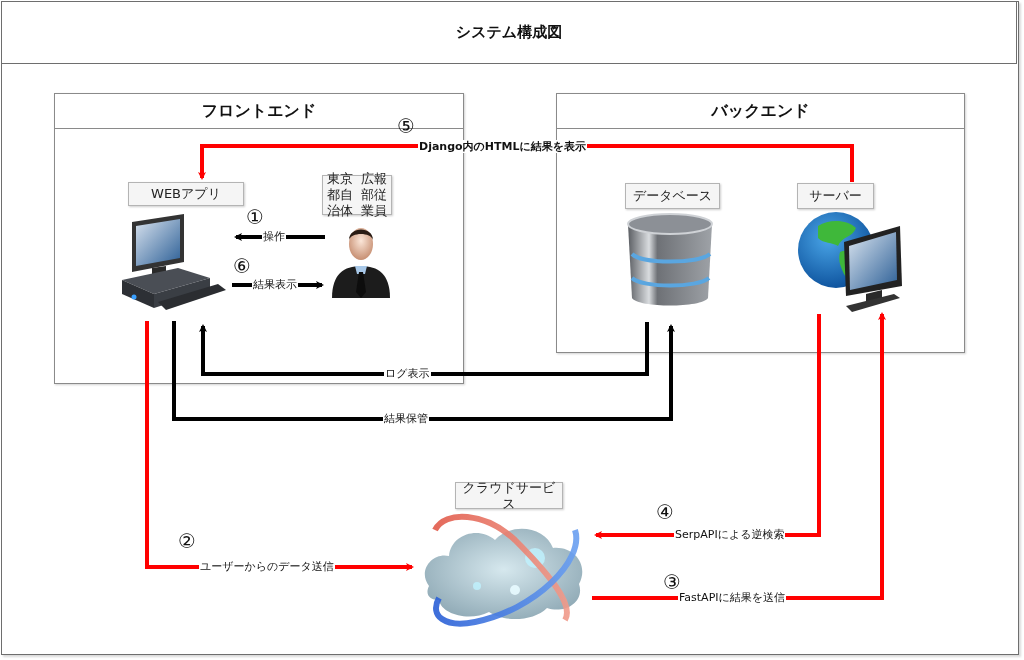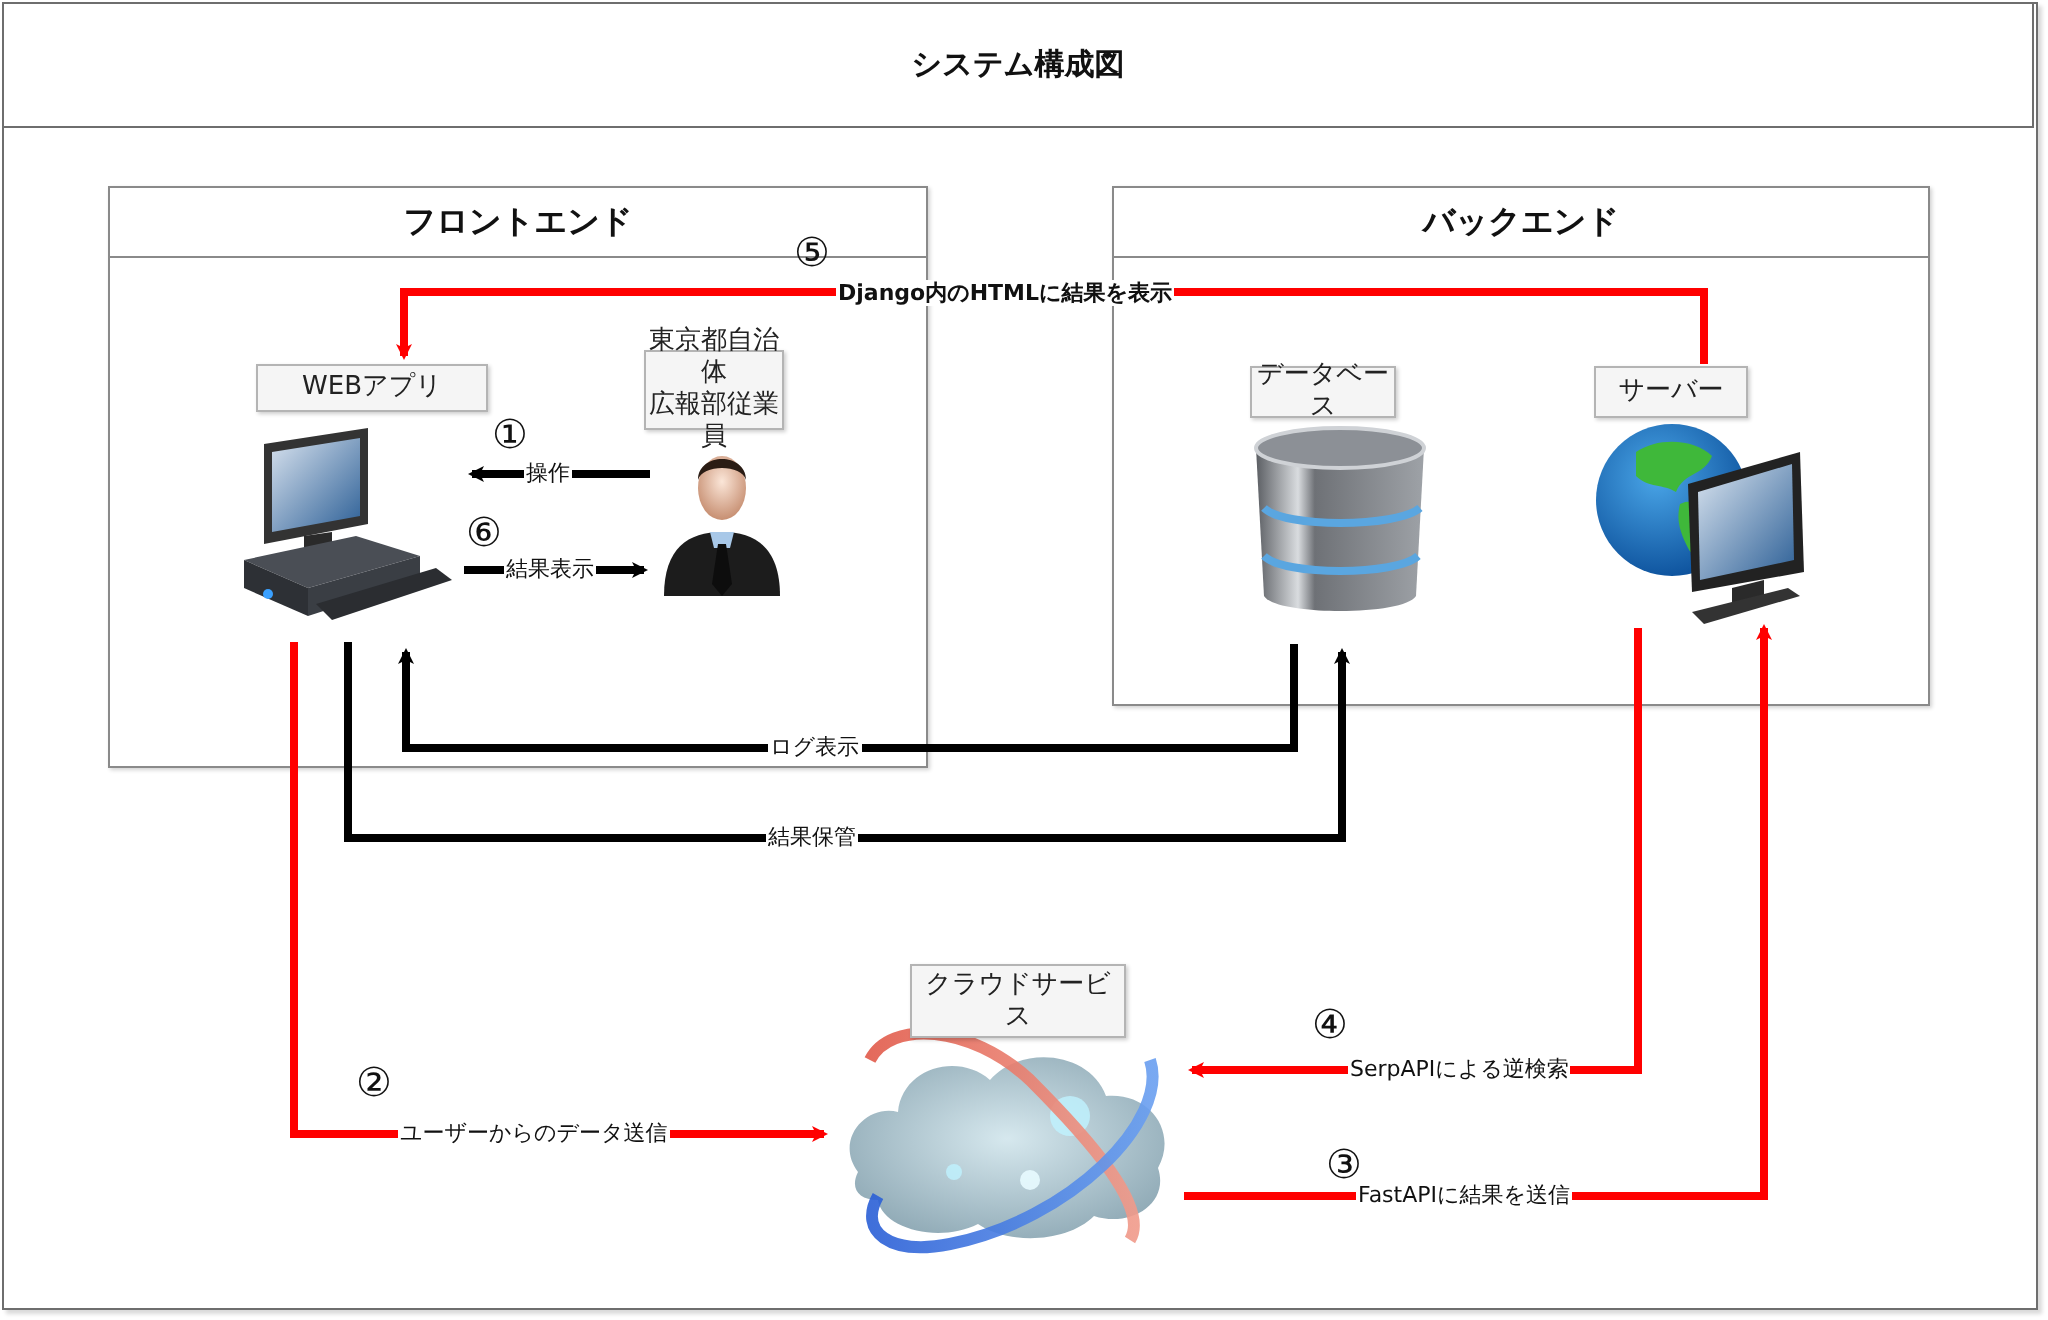--- a/index.html
+++ b/index.html
@@ -150,27 +150,27 @@
   </defs>
   <path d="M14,86 C2,70 18,52 34,56 C36,34 64,26 80,40 C96,22 130,26 138,48 C160,46 174,66 164,84 C170,102 150,114 132,108 C118,122 88,122 74,112 C54,122 26,114 24,100 C14,100 10,94 14,86 Z" fill="url(#cld)"></path>
   <circle cx="120" cy="58" r="10" fill="#bff3ff" opacity="0.8"></circle>
   <circle cx="100" cy="90" r="5" fill="#e8fbff" opacity="0.9"></circle>
   <circle cx="62" cy="86" r="4" fill="#bff3ff" opacity="0.8"></circle>
   <path d="M20,30 C30,10 70,12 100,40 C130,70 160,104 150,120" fill="none" stroke="url(#ringA)" stroke-width="6" opacity="0.9"></path>
   <path d="M160,30 C170,60 120,110 60,122 C30,128 14,116 24,98" fill="none" stroke="url(#ringB)" stroke-width="6" opacity="0.9"></path>
 </svg>
 
 <div class="label-box" style="left:128px; top:182px; width:116px; height:24px;">WEBアプリ</div>
-<div class="label-box" style="left:322px; top:175px; width:70px; height:40px; flex-direction:column;">
+<div class="label-box" style="left:322px; top:175px; width:70px; height:40px; flex-direction:row;">
   <span>東京都自治体</span>
   <span>広報部従業員</span>
 </div>
-<div class="label-box" style="left:625px; top:183px; width:73px; height:26px;">データベース</div>
+<div class="label-box" style="left:625px; top:183px; width:95px; height:26px;">データベース</div>
 <div class="label-box" style="left:797px; top:183px; width:77px; height:26px;">サーバー</div>
-<div class="label-box" style="left:455px; top:482px; width:108px; height:37px;">クラウドサービス</div>
+<div class="label-box" style="left:455px; top:482px; width:108px; height:27px;">クラウドサービス</div>
 
 <span class="step" style="left:397px; top:116px;">⑤</span>
 <span class="step" style="left:246px; top:207px;">①</span>
 <span class="step" style="left:233px; top:256px;">⑥</span>
 <span class="step" style="left:178px; top:531px;">②</span>
 <span class="step" style="left:656px; top:502px;">④</span>
 <span class="step" style="left:663px; top:572px;">③</span>
 
 <span class="edge-label" style="left:418px; top:140px;font-weight:bold;">Django内のHTMLに結果を表示</span>
 <span class="edge-label" style="left:262px; top:230px;">操作</span>

